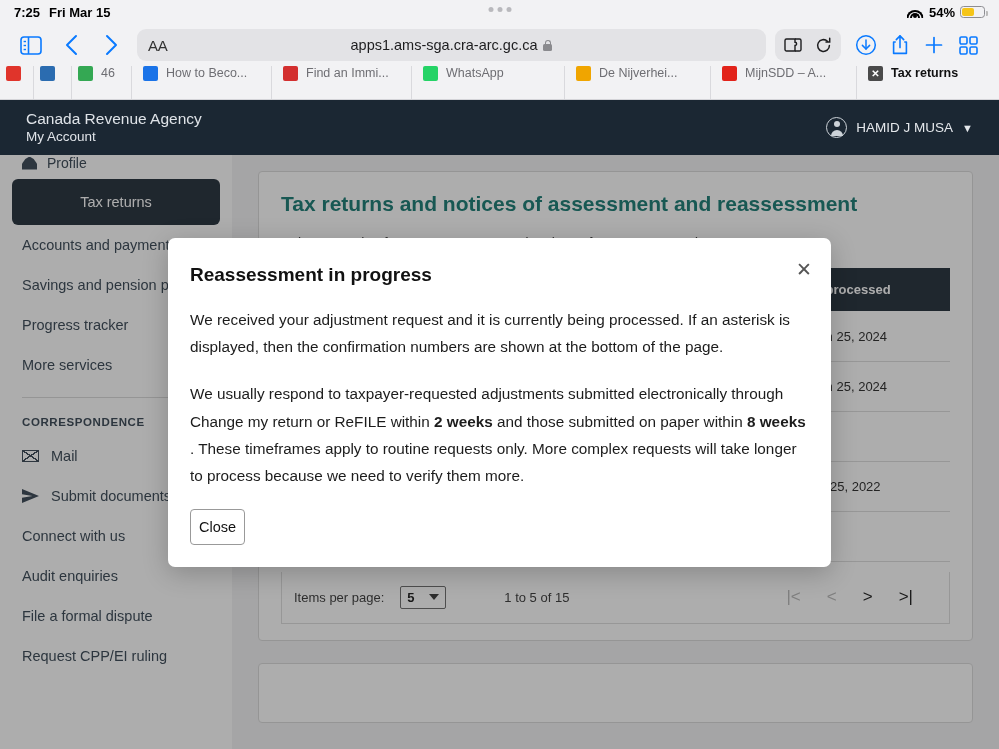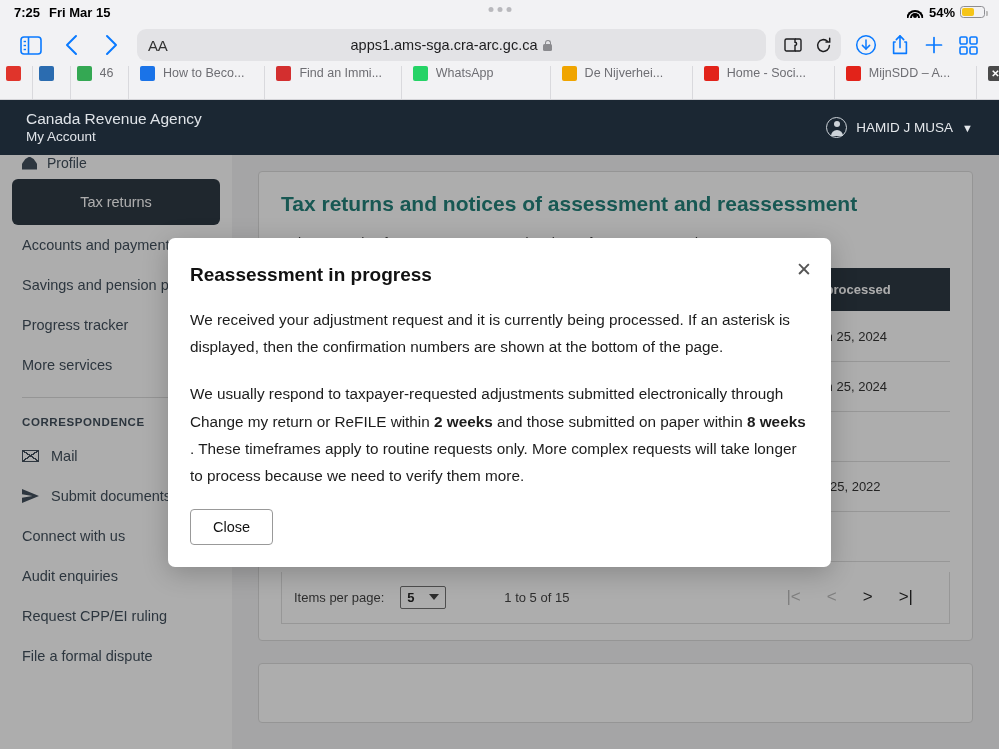--- a/index.html
+++ b/index.html
@@ -175,21 +175,21 @@
   }
   .modal h2 { font-size: 19px; color: #111; font-weight: bold; margin-bottom: 20px; }
   .modal-x {
     position: absolute; right: 19px; top: 22px; font-size: 19px; color: #555;
     line-height: 1; font-weight: 300;
   }
   .modal p { font-size: 15.3px; color: #1c1c1c; line-height: 1.78; margin-bottom: 20px; }
   .modal p b { font-weight: bold; }
   .close-btn {
     display: inline-block; border: 1px solid #999; border-radius: 4px;
-    padding: 9px 22px; font-size: 14.5px; color: #111; background: #fff;
+    padding: 9px 8px; font-size: 14.5px; color: #111; background: #fff;
   }
 </style>
 </head>
 <body>
 
 <div id="root">
 
   <div class="statusbar">
     <span class="sb-time">7:25</span>
     <span class="sb-date">Fri Mar 15</span>
@@ -309,24 +309,20 @@
         <span class="favicon" style="background: rgb(211, 47, 47);"></span>
         <span class="lbl">Find an Immi...</span>
       </div>
       <div class="tab" style="width: 153px;">
         <span class="favicon" style="background: rgb(37, 211, 102);"></span>
         <span class="lbl">WhatsApp</span>
       </div>
       <div class="tab" style="width: 146px;">
         <span class="favicon" style="background: rgb(240, 165, 0);"></span>
         <span class="lbl">De Nijverhei...</span>
-      </div>
-      <div class="tab" style="width: 146px;">
-        <span class="favicon" style="background: rgb(226, 35, 26);"></span>
-        <span class="lbl">Home - Soci...</span>
       </div>
       <div class="tab" style="width: 146px;">
         <span class="favicon" style="background: rgb(226, 35, 26);"></span>
         <span class="lbl">MijnSDD – A...</span>
       </div>
       <div class="tab active" style="flex: 1 1 0%;">
         <span class="favicon" style="background: rgb(74, 74, 74);">✕</span>
         <span class="lbl">Tax returns</span>
       </div>
     </div>
@@ -365,22 +361,22 @@
           <div class="side-item with-ic">
             <span class="env-ic"></span>
             <span>Mail</span>
           </div>
           <div class="side-item with-ic">
             <span class="send-ic"></span>
             <span>Submit documents</span>
           </div>
           <div class="side-item"><span>Connect with us</span></div>
           <div class="side-item"><span>Audit enquiries</span></div>
+          <div class="side-item"><span>File a formal dispute</span></div>
           <div class="side-item"><span>Request CPP/EI ruling</span></div>
-          <div class="side-item"><span>File a formal dispute</span></div>
         </div>
     </div>
 
     <div class="content">
       <div class="card">
         <h1>Tax returns and notices of assessment and reassessment</h1>
         <div class="intro">Select a section for your tax returns and notices of assessment and reassessment.</div>
         <table class="tr-table">
           <thead>
               <tr id="thead-row">

